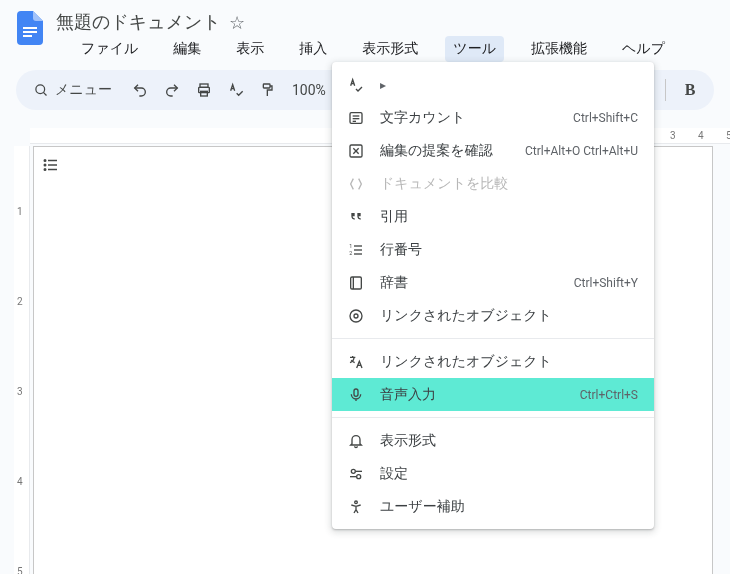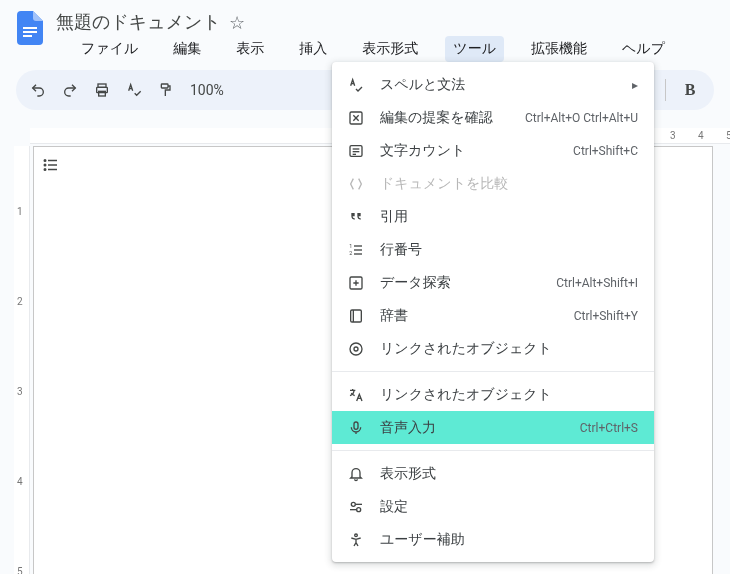--- a/index.html
+++ b/index.html
@@ -164,20 +164,27 @@
       <span class="menu-item">挿入</span>
       <span class="menu-item">表示形式</span>
       <span class="menu-item active">ツール</span>
       <span class="menu-item">拡張機能</span>
       <span class="menu-item">ヘルプ</span>
     </div>
   </div>
 </div>
 
 <div class="toolbar">
+  <div class="menu-search">
+    <svg width="15" height="15" viewBox="0 0 24 24" fill="none" stroke="#444746" stroke-width="2">
+        <circle cx="10" cy="10" r="7"></circle>
+        <line x1="20" y1="20" x2="15" y2="15"></line>
+      </svg>
+    <span class="srch">メニュー</span>
+  </div>
   <div class="tb-btn">
     <svg width="16" height="16" viewBox="0 0 24 24" fill="none" stroke="#444746" stroke-width="2">
         <path d="M9 14L4 9l5-5"></path>
         <path d="M4 9h10a6 6 0 0 1 0 12h-3"></path>
       </svg>
   </div>
   <div class="tb-btn">
     <svg width="16" height="16" viewBox="0 0 24 24" fill="none" stroke="#444746" stroke-width="2">
         <path d="M15 14l5-5-5-5"></path>
         <path d="M20 9H10a6 6 0 0 0 0 12h3"></path>
@@ -243,44 +250,43 @@
 </div>
 
 <div class="dropdown">
   <div class="dd-item">
     <span class="dd-icon">
         <svg width="16" height="16" viewBox="0 0 24 24" fill="none" stroke="#444746" stroke-width="2">
           <path d="M4 13l3-9 3 9M5 10h4"></path>
           <path d="M12 18l3 3 6-6"></path>
         </svg>
       </span>
-    <span class="dd-label">スペルと文法</span>
     <span class="dd-arrow">▸</span>
-  </div>
-  <div class="dd-item">
-    <span class="dd-icon">
-        <svg width="16" height="16" viewBox="0 0 24 24" fill="none" stroke="#444746" stroke-width="2">
-          <rect x="3" y="3" width="18" height="18" rx="2"></rect>
-          <path d="M8 8l8 8M16 8l-8 8"></path>
-        </svg>
-      </span>
-    <span class="dd-label">編集の提案を確認</span>
-    <span class="dd-short">Ctrl+Alt+O Ctrl+Alt+U</span>
   </div>
   <div class="dd-item">
     <span class="dd-icon">
         <svg width="16" height="16" viewBox="0 0 24 24" fill="none" stroke="#444746" stroke-width="2">
           <rect x="3" y="4" width="18" height="16" rx="2"></rect>
           <line x1="7" y1="9" x2="17" y2="9"></line>
           <line x1="7" y1="13" x2="17" y2="13"></line>
           <line x1="7" y1="17" x2="12" y2="17"></line>
         </svg>
       </span>
     <span class="dd-label">文字カウント</span>
     <span class="dd-short">Ctrl+Shift+C</span>
+  </div>
+  <div class="dd-item">
+    <span class="dd-icon">
+        <svg width="16" height="16" viewBox="0 0 24 24" fill="none" stroke="#444746" stroke-width="2">
+          <rect x="3" y="3" width="18" height="18" rx="2"></rect>
+          <path d="M8 8l8 8M16 8l-8 8"></path>
+        </svg>
+      </span>
+    <span class="dd-label">編集の提案を確認</span>
+    <span class="dd-short">Ctrl+Alt+O Ctrl+Alt+U</span>
   </div>
   <div class="dd-item disabled">
     <span class="dd-icon">
         <svg width="16" height="16" viewBox="0 0 24 24" fill="none" stroke="currentColor" stroke-width="2">
           <path d="M8 4l-4 8 4 8M16 4l4 8-4 8"></path>
         </svg>
       </span>
     <span class="dd-label">ドキュメントを比較</span>
   </div>
   <div class="dd-item">
@@ -299,30 +305,20 @@
           <line x1="9" y1="6" x2="21" y2="6"></line>
           <line x1="9" y1="12" x2="21" y2="12"></line>
           <line x1="9" y1="18" x2="21" y2="18"></line>
         </svg>
       </span>
     <span class="dd-label">行番号</span>
   </div>
   <div class="dd-item">
     <span class="dd-icon">
         <svg width="16" height="16" viewBox="0 0 24 24" fill="none" stroke="#444746" stroke-width="2">
-          <rect x="3" y="3" width="18" height="18" rx="2"></rect>
-          <path d="M12 8v8M8 12h8"></path>
-        </svg>
-      </span>
-    <span class="dd-label">データ探索</span>
-    <span class="dd-short">Ctrl+Alt+Shift+I</span>
-  </div>
-  <div class="dd-item">
-    <span class="dd-icon">
-        <svg width="16" height="16" viewBox="0 0 24 24" fill="none" stroke="#444746" stroke-width="2">
           <rect x="4" y="3" width="16" height="18" rx="2"></rect>
           <line x1="8" y1="3" x2="8" y2="21"></line>
         </svg>
       </span>
     <span class="dd-label">辞書</span>
     <span class="dd-short">Ctrl+Shift+Y</span>
   </div>
   <div class="dd-item">
     <span class="dd-icon">
         <svg width="16" height="16" viewBox="0 0 24 24" fill="none" stroke="#444746" stroke-width="2">

